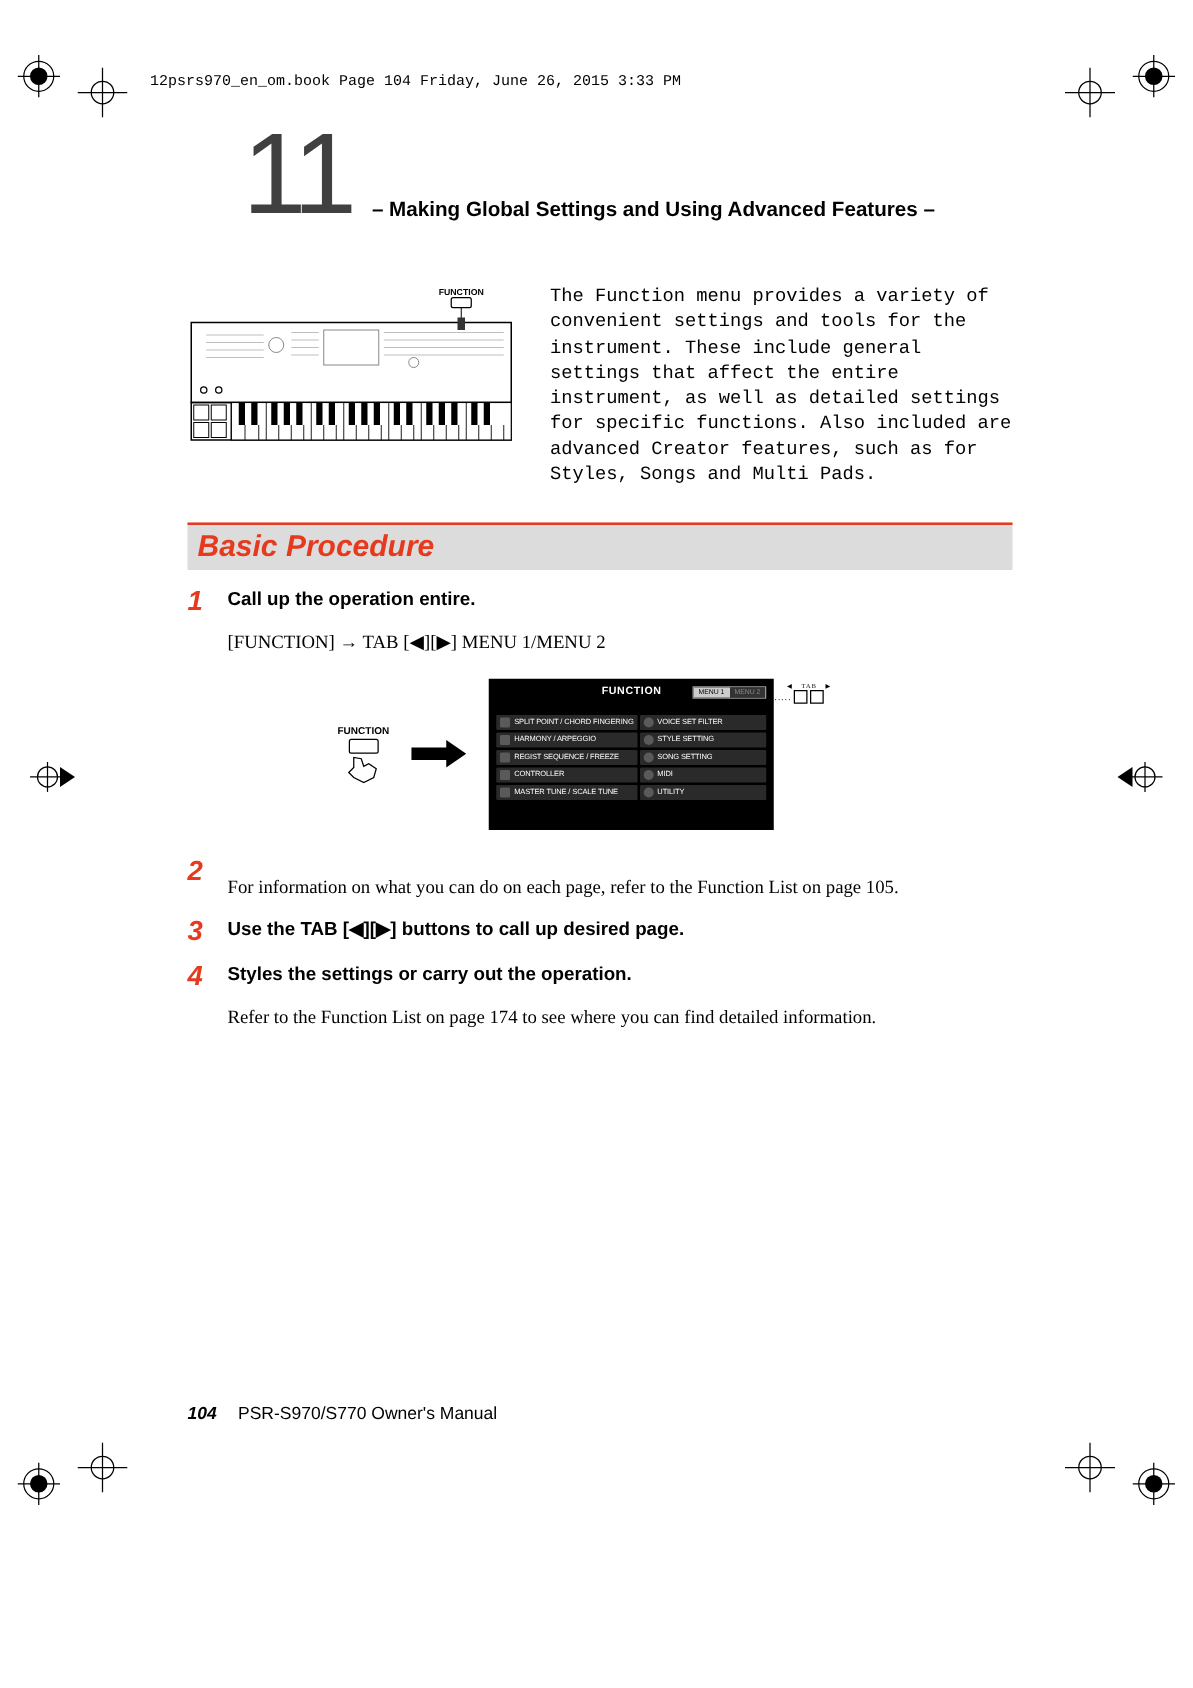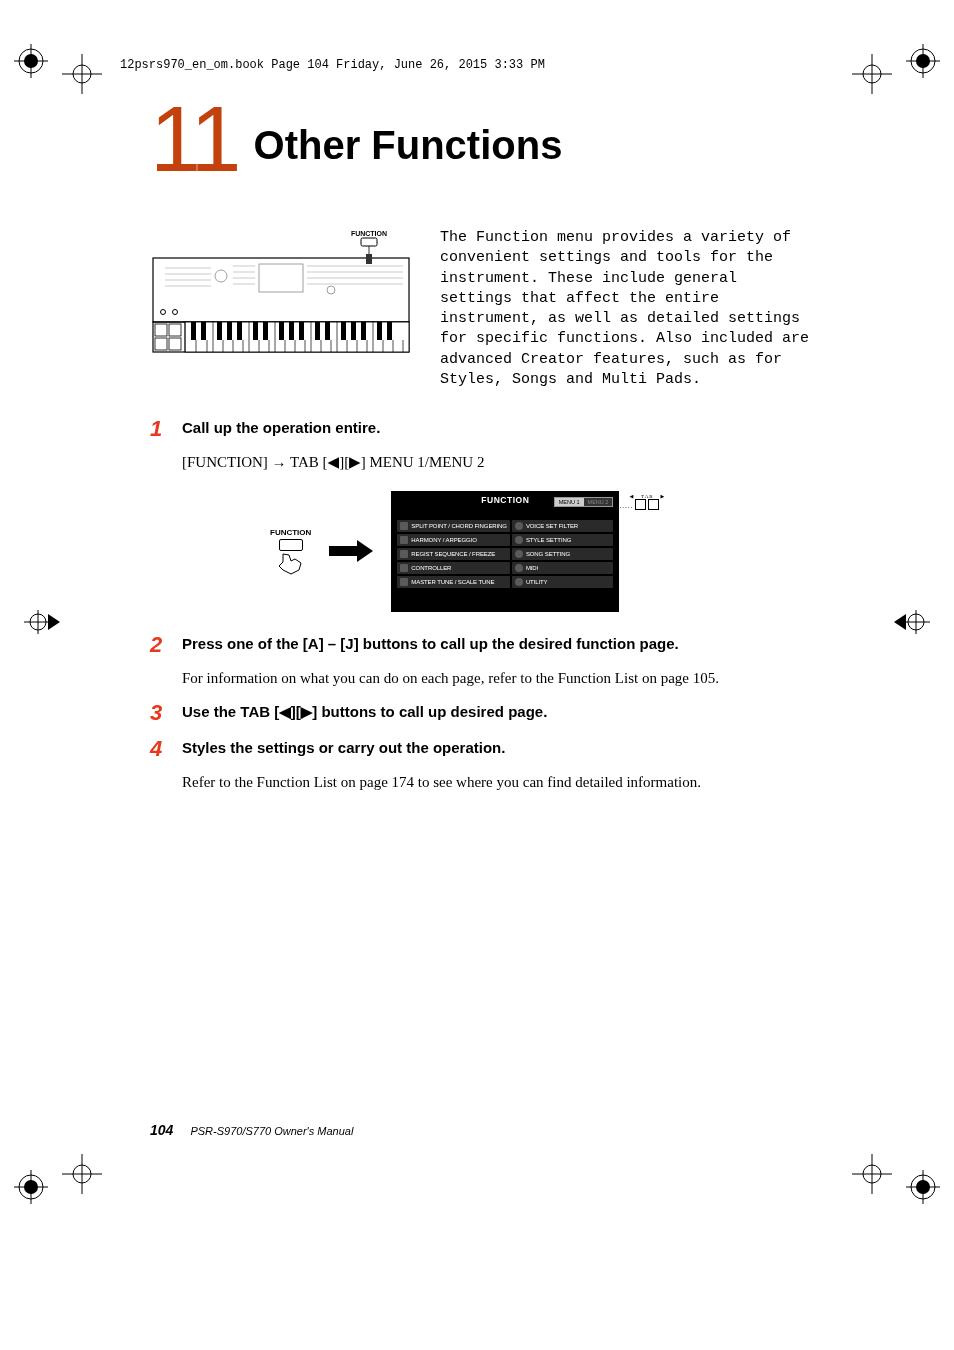--- a/index.html
+++ b/index.html
@@ -52,25 +52,26 @@
   .chapter-head {
     display: flex;
     align-items: flex-end;
     margin-bottom: 4px;
     gap: 0;
   }
   .chapter-num {
     font-family: Arial, Helvetica, sans-serif;
     font-weight: 300;
     font-size: 92px;
-    color: #c2410c;
+    color: #404040;
     line-height: 0.85;
     margin-right: 16px;
     letter-spacing: -4px;
     margin-top: -10px;
+    margin-left: 44px;
   }
   .chapter-titles { flex: 1; }
   h1.chapter-title {
     font-family: Arial, Helvetica, sans-serif;
     font-weight: bold;
     font-size: 40px;
     margin-bottom: 10px;
   }
   .chapter-subtitle {
     font-family: Arial, Helvetica, sans-serif;
@@ -245,22 +246,21 @@
     font-family: Arial, Helvetica, sans-serif;
     font-size: 11px;
   }
   .footer .pn {
     font-weight: bold;
     font-style: italic;
     font-size: 14px;
     margin-right: 14px;
   }
   .footer .doc {
-    font-size: 11px;
-    font-style: italic;
+    font-size: 14px;
   }
 </style>
 </head>
 <body>
 
 <div class="page">
 
   <div class="reg tl">
     <svg width="34" height="34">
         <circle cx="17" cy="17" r="12" fill="none" stroke="#000" stroke-width="1"></circle>
@@ -340,21 +340,21 @@
 
   <div class="running-header">
     <span>12psrs970_en_om.book  Page 104  Friday, June 26, 2015  3:33 PM</span>
   </div>
 
   <div class="content">
 
     <div class="chapter-head">
       <div class="chapter-num">11</div>
       <div class="chapter-titles">
-        <h1 class="chapter-title">Other Functions</h1>
+        <div class="chapter-subtitle">– Making Global Settings and Using Advanced Features –</div>
       </div>
     </div>
 
     <div class="intro-row">
       <div class="keyboard-illus">
         <svg width="260" height="126" viewBox="0 0 260 126">
 
           <text x="218" y="8" font-family="Arial" font-size="7" font-weight="bold" text-anchor="middle">FUNCTION</text>
           <rect x="210" y="10" width="16" height="8" rx="1.5" fill="none" stroke="#000" stroke-width="1"></rect>
           <line x1="218" y1="18" x2="218" y2="30" stroke="#000" stroke-width="0.8"></line>
@@ -440,20 +440,21 @@
 
           <rect x="4" y="96" width="12" height="12" fill="none" stroke="#000" stroke-width="0.8"></rect>
           <rect x="18" y="96" width="12" height="12" fill="none" stroke="#000" stroke-width="0.8"></rect>
           <rect x="4" y="110" width="12" height="12" fill="none" stroke="#000" stroke-width="0.8"></rect>
           <rect x="18" y="110" width="12" height="12" fill="none" stroke="#000" stroke-width="0.8"></rect>
         </svg>
       </div>
       <div class="intro-text">The Function menu provides a variety of convenient settings and tools for the instrument. These include general settings that affect the entire instrument, as well as detailed settings for specific functions. Also included are advanced Creator features, such as for Styles, Songs and Multi Pads.</div>
     </div>
 
+    <div class="section-bar">Basic Procedure</div>
 
     <div class="steps">
 
       <div class="step">
         <div class="num">1</div>
         <div class="body">
           <div class="title">Call up the operation entire.</div>
           <p>[FUNCTION] → TAB [◀][▶] MENU 1/MENU 2</p>
         </div>
       </div>
@@ -539,21 +540,20 @@
               </div>
             </div>
           </div>
           <div style="position:absolute;right:-14px;top:11px;font-size:7px;color:#000;letter-spacing:1px;">......</div>
         </div>
       </div>
 
       <div class="step">
         <div class="num">2</div>
         <div class="body">
-          <div class="title">Press one of the [A] – [J] buttons to call up the desired function page.</div>
           <p>For information on what you can do on each page, refer to the Function List on page 105.</p>
         </div>
       </div>
 
       <div class="step">
         <div class="num">3</div>
         <div class="body">
           <div class="title">Use the TAB [◀][▶] buttons to call up desired page.</div>
         </div>
       </div>

